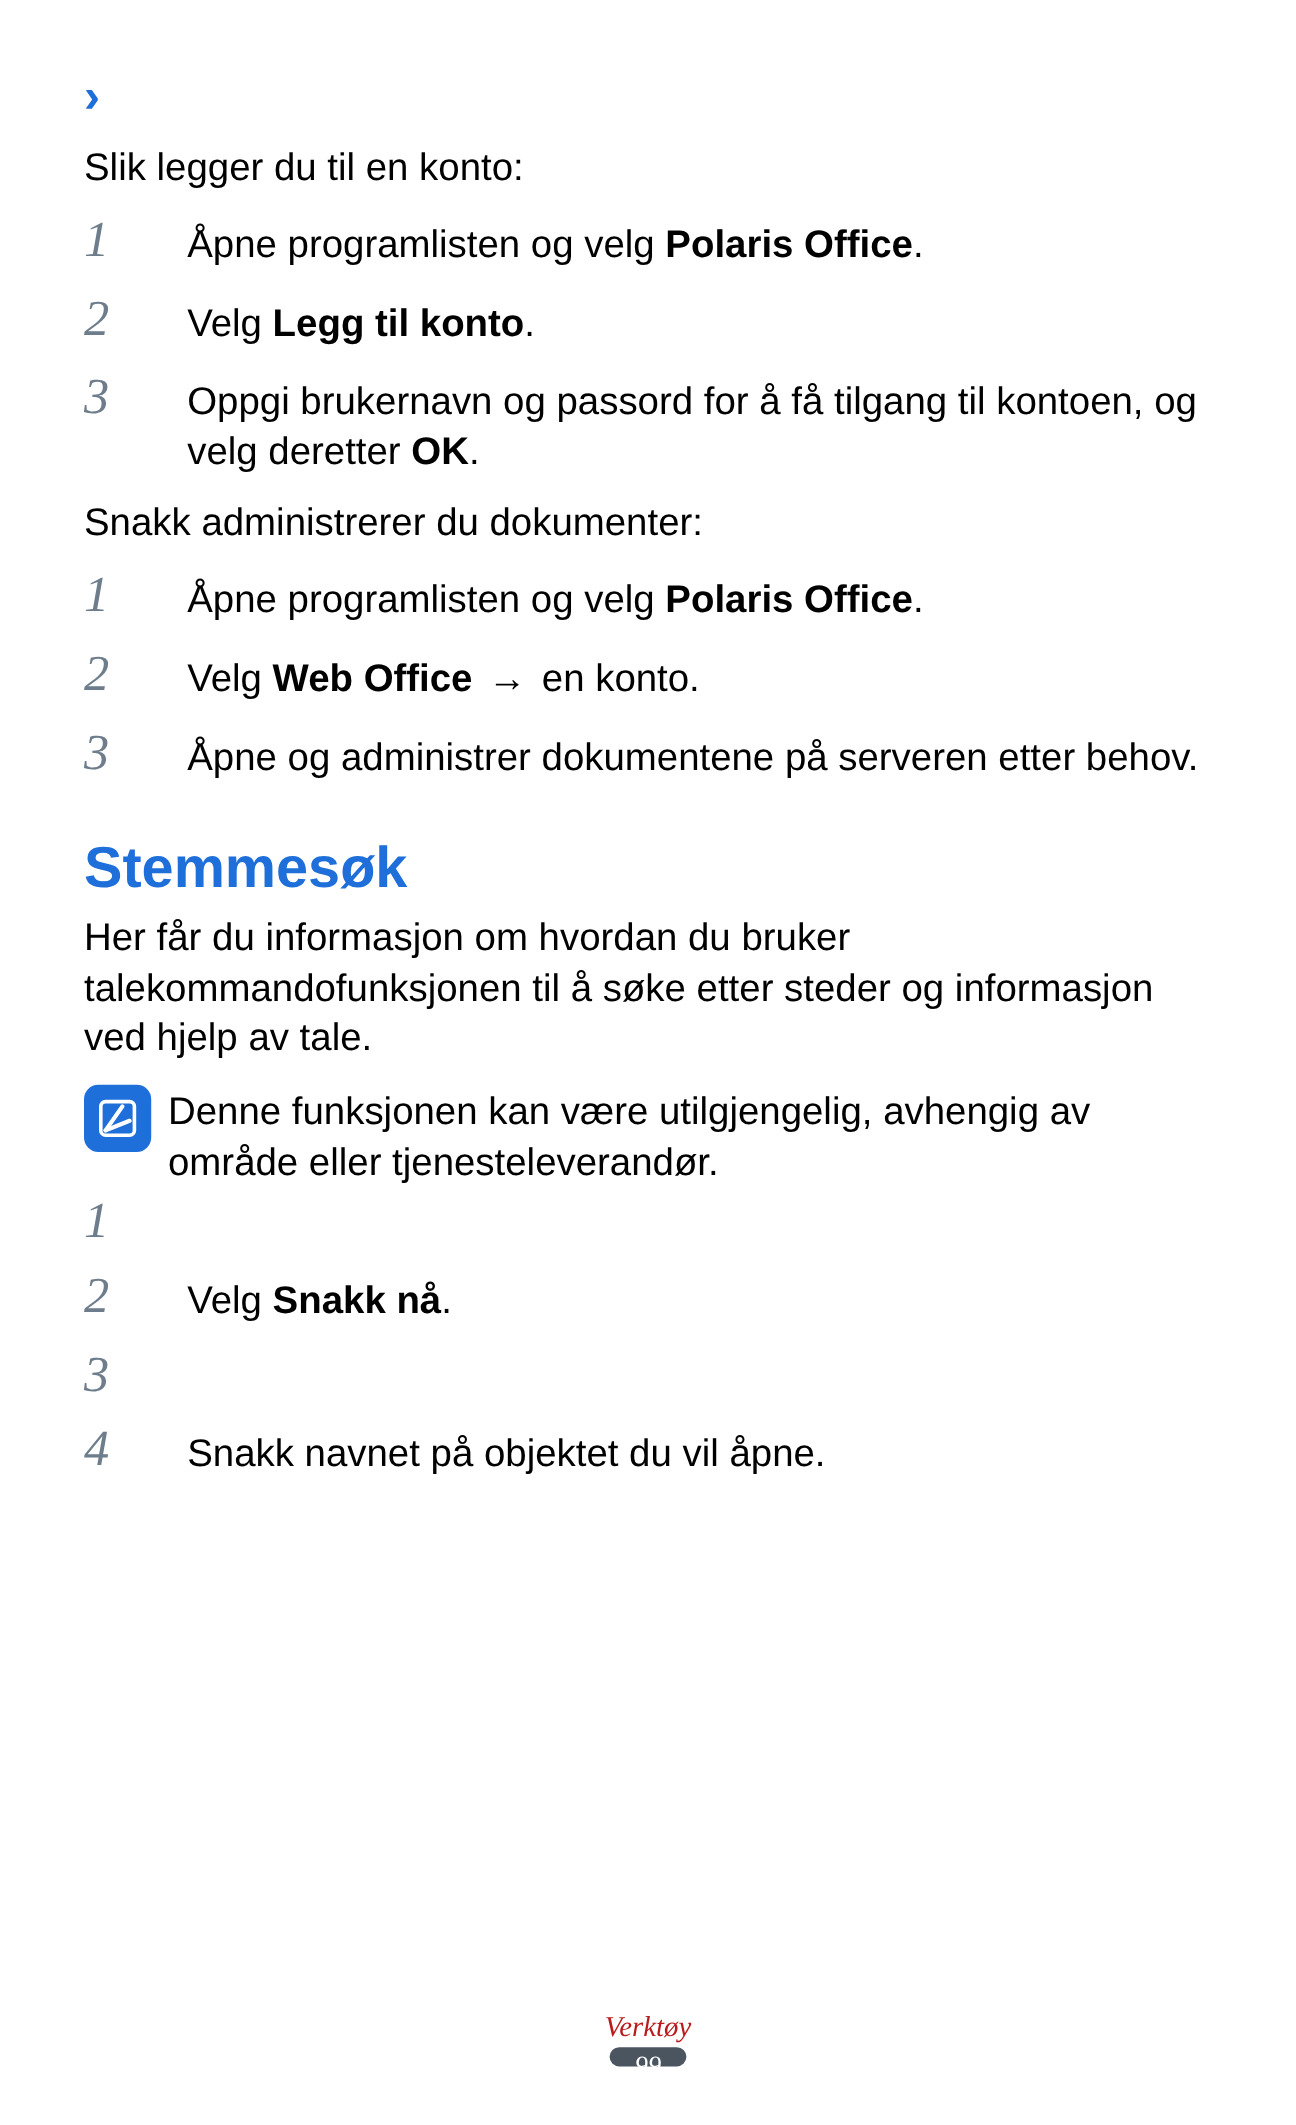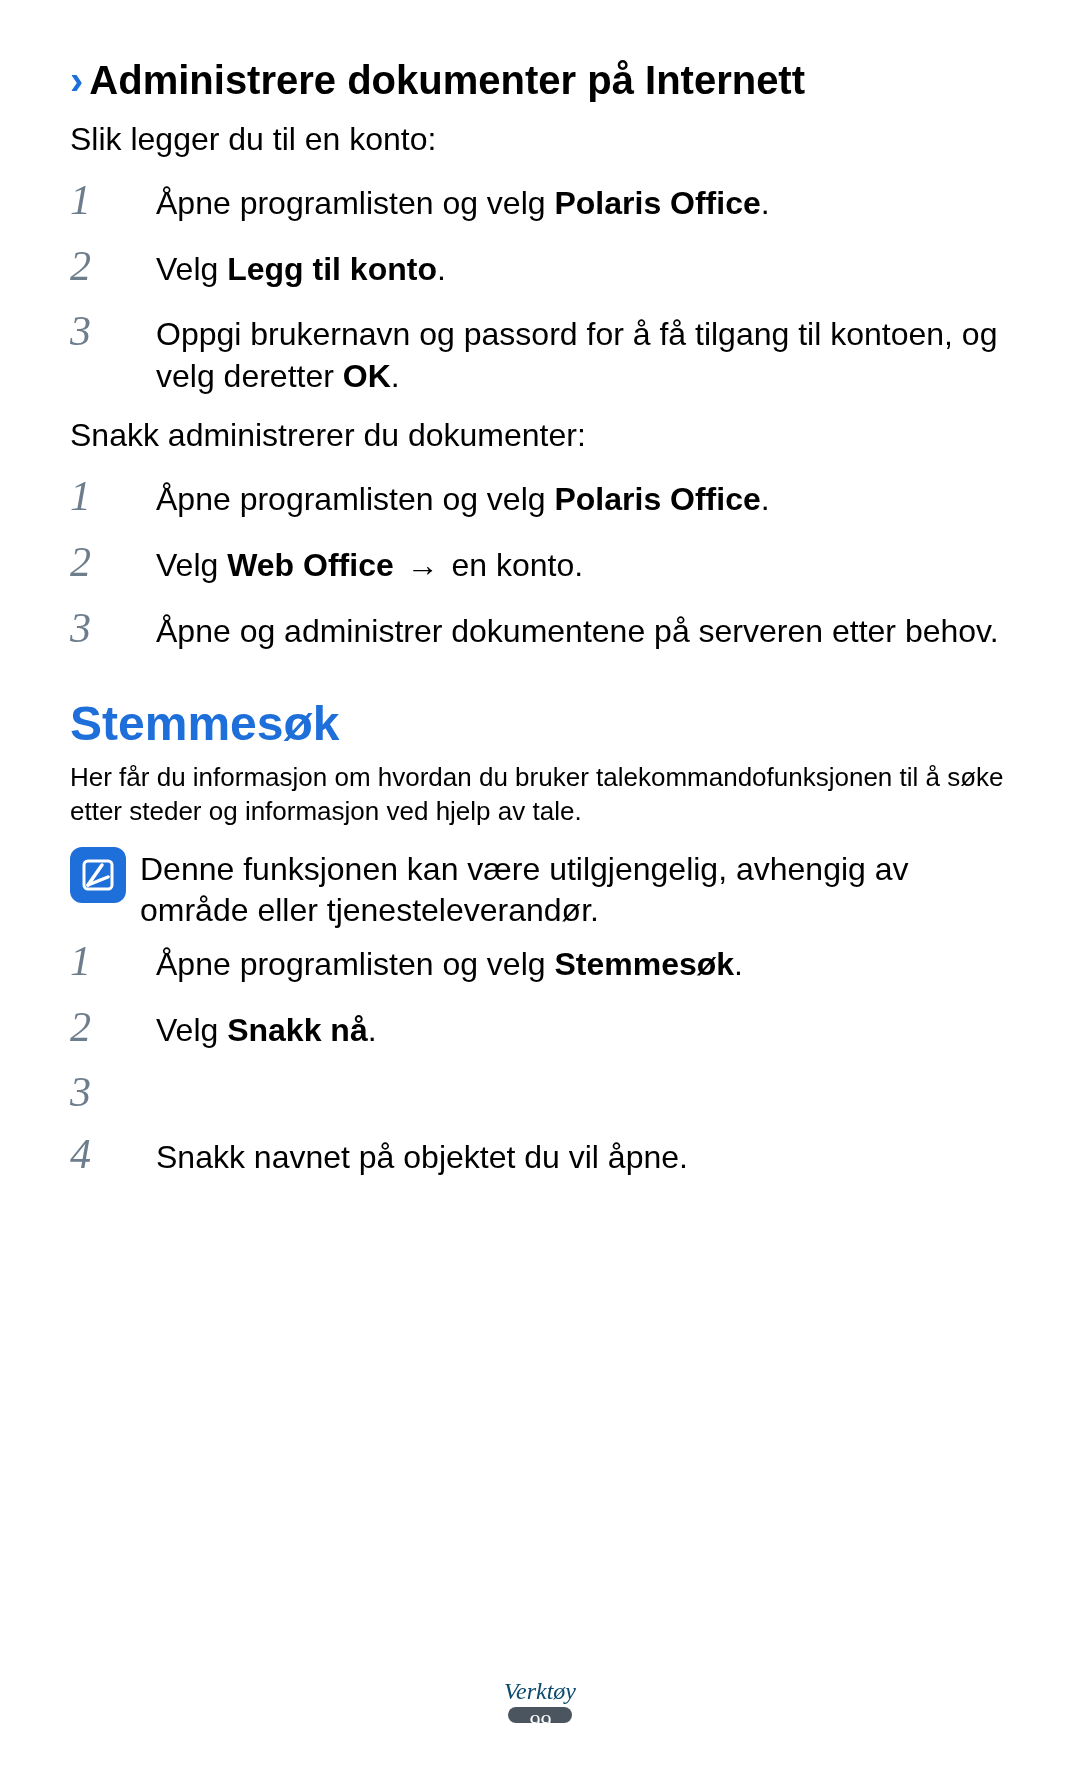--- a/index.html
+++ b/index.html
@@ -63,21 +63,21 @@
   }
   .b { font-weight: 700; }
   .arrow { padding: 0 4px; }
   .section-title {
     font-size: 48px;
     font-weight: 700;
     color: #1e6fd9;
     margin: 44px 0 10px 0;
   }
   .para {
-    font-size: 26px;
+    font-size: 32px;
     line-height: 1.3;
     margin: 0 0 18px 0;
   }
   .note {
     display: flex;
     align-items: flex-start;
     margin: 10px 0 2px 0;
   }
   .note-icon {
     width: 56px;
@@ -101,21 +101,21 @@
   .footer {
     position: absolute;
     bottom: 38px;
     left: 0;
     width: 1080px;
     text-align: center;
   }
   .footer-label {
     font-style: italic;
     font-size: 24px;
-    color: #0c4a6e;
+    color: #b91c1c;
     font-family: Georgia, "Times New Roman", serif;
   }
   .page-badge {
     display: inline-block;
     min-width: 44px;
     padding: 0 10px;
     height: 16px;
     line-height: 30px;
     border-radius: 15px;
     background: #4a5560;
@@ -126,21 +126,20 @@
     margin-top: 2px;
   }
 </style>
 </head>
 <body>
 
 <div class="page">
 
   <h2 class="subheading">
     <span class="chev">›</span>
-    <span>Administrere dokumenter på Internett</span>
   </h2>
 
   <p class="intro">Slik legger du til en konto:</p>
 
   <div class="steps">
     <div class="step">
       <div class="step-num">1</div>
       <div class="step-body">
         <span>Åpne programlisten og velg </span><span class="b">Polaris Office</span><span>.</span>
       </div>
@@ -191,23 +190,20 @@
         <path d="M10 30 L24 10" stroke="#fff" stroke-width="3.5" stroke-linecap="round"></path>
         <path d="M10 30 L30 22" stroke="#fff" stroke-width="3.5" stroke-linecap="round"></path>
       </svg>
     </div>
     <div class="note-text">Denne funksjonen kan være utilgjengelig, avhengig av område eller tjenesteleverandør.</div>
   </div>
 
   <div class="steps">
     <div class="step">
       <div class="step-num">1</div>
-      <div class="step-body">
-        <span>Åpne programlisten og velg </span><span class="b">Stemmesøk</span><span>.</span>
-      </div>
     </div>
     <div class="step">
       <div class="step-num">2</div>
       <div class="step-body">
         <span>Velg </span><span class="b">Snakk nå</span><span>.</span>
       </div>
     </div>
     <div class="step">
       <div class="step-num">3</div>
     </div>

